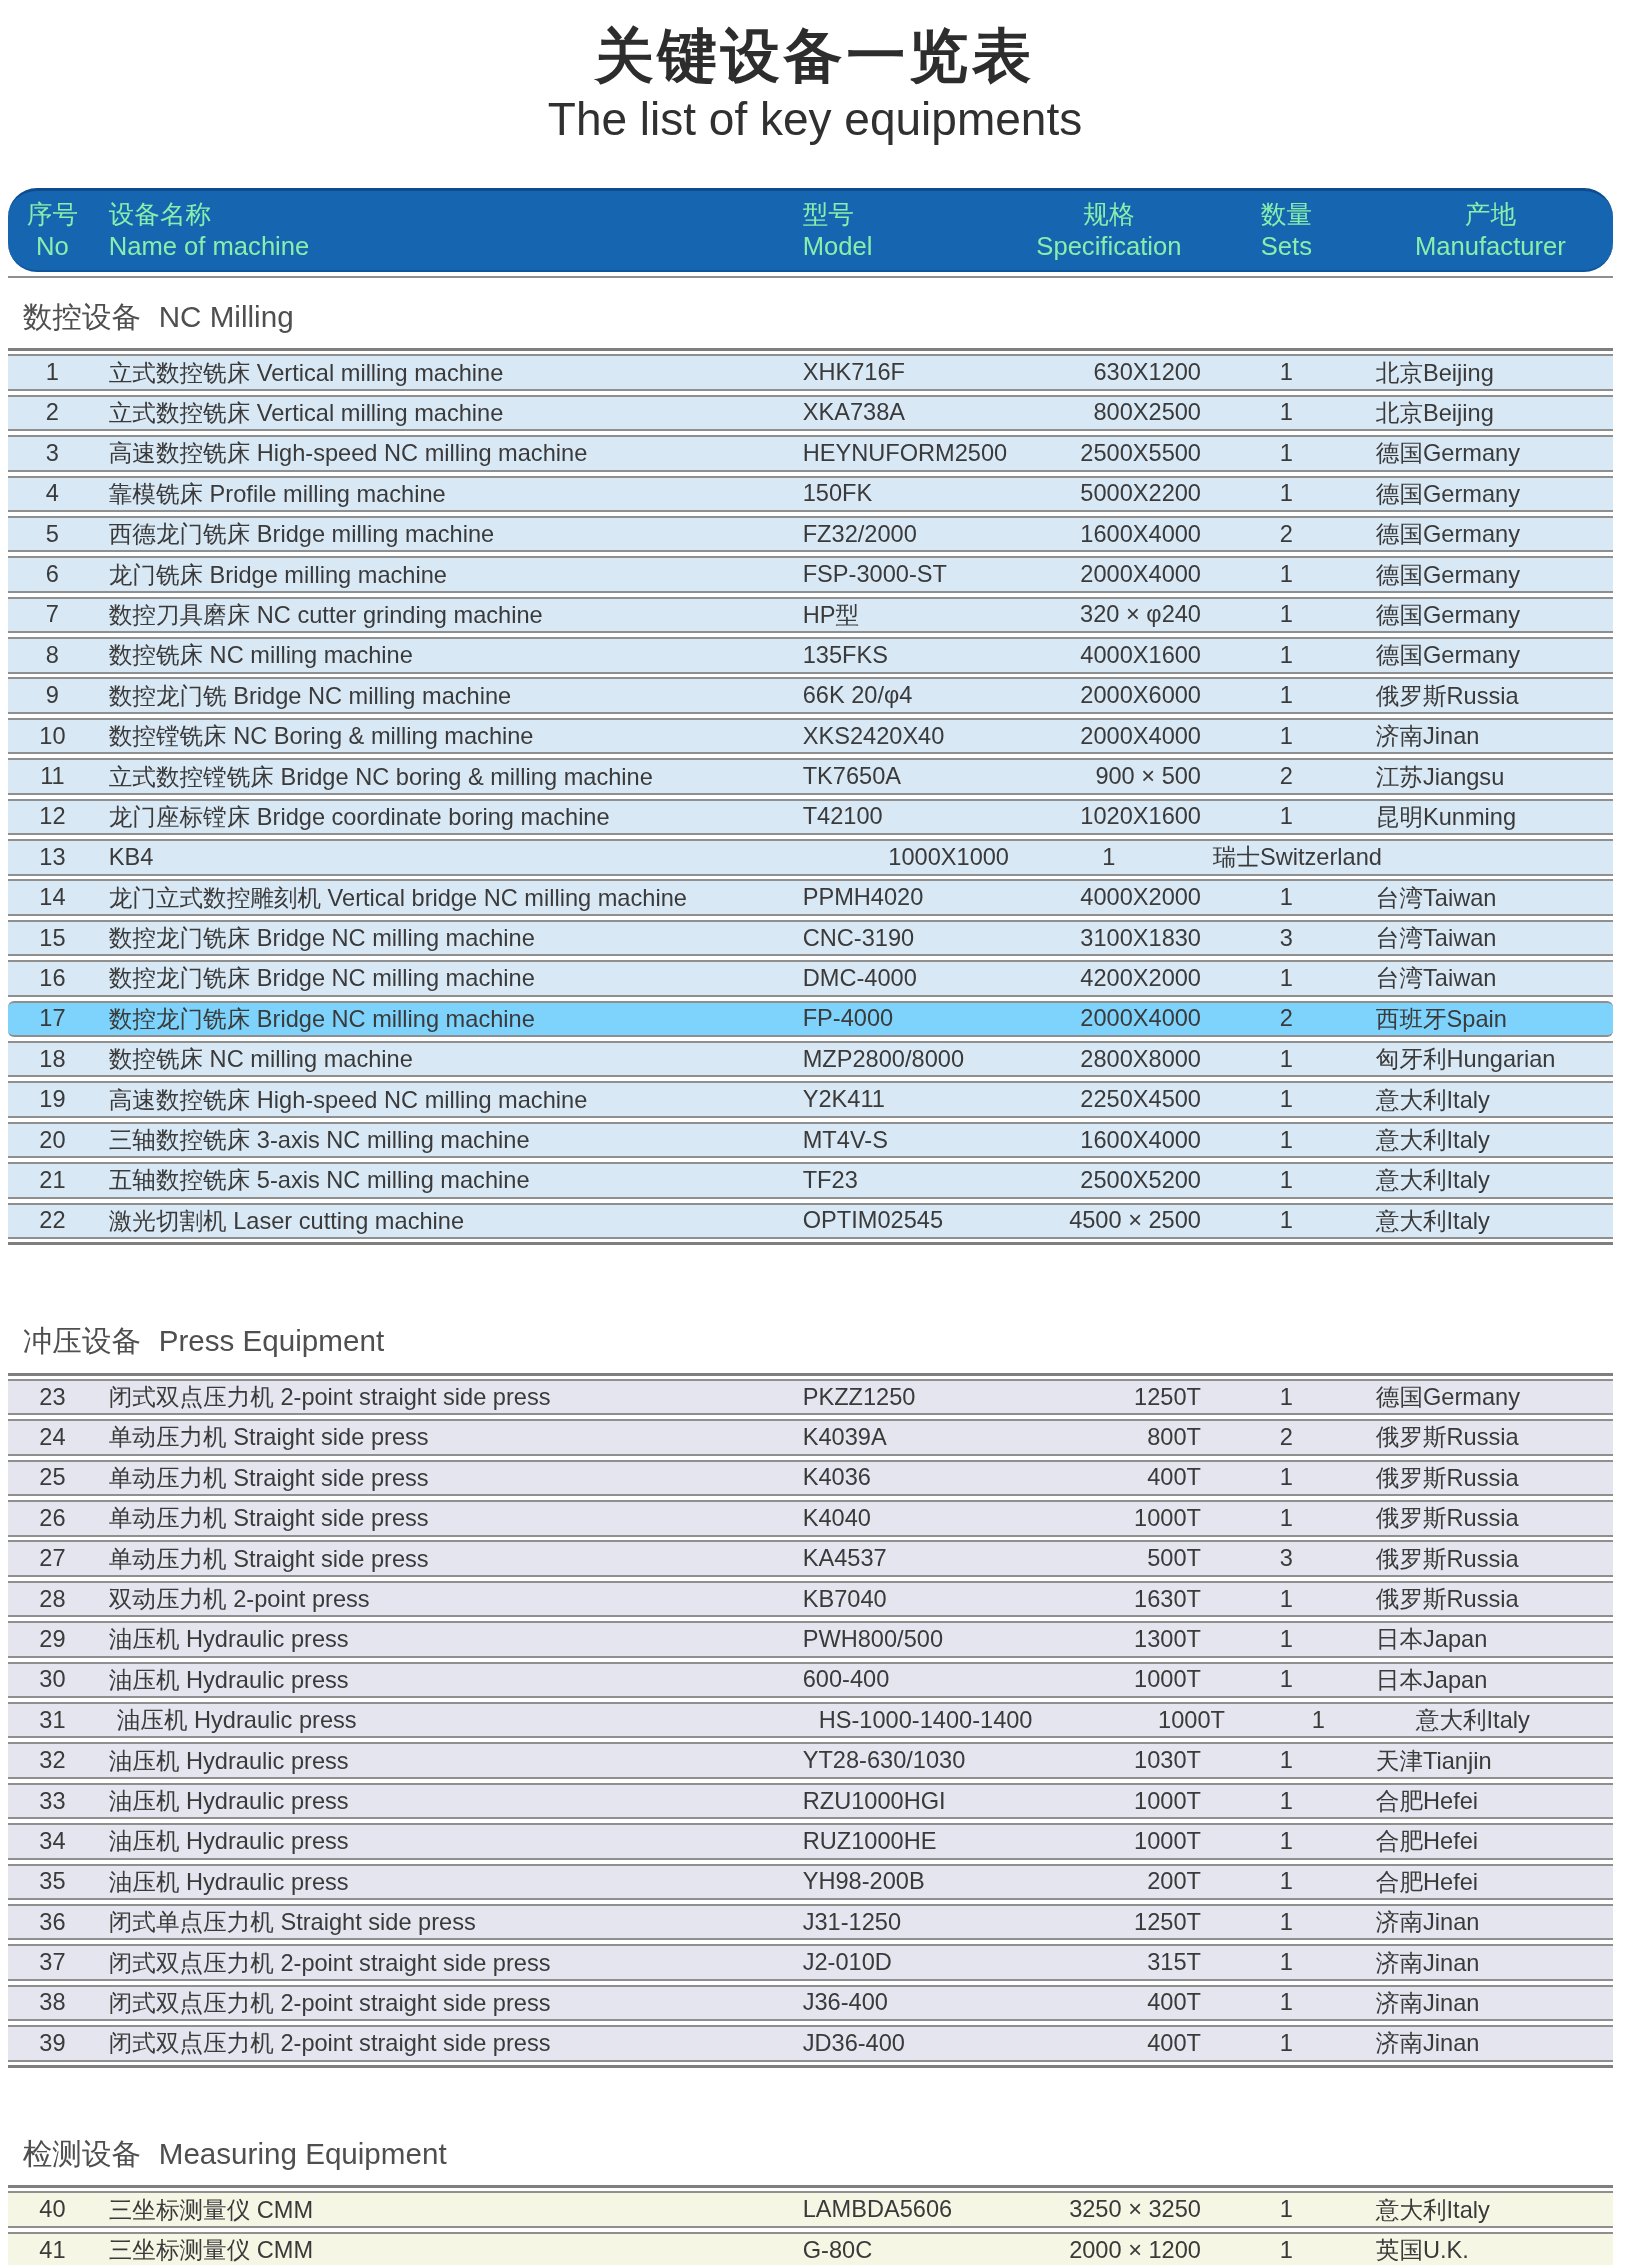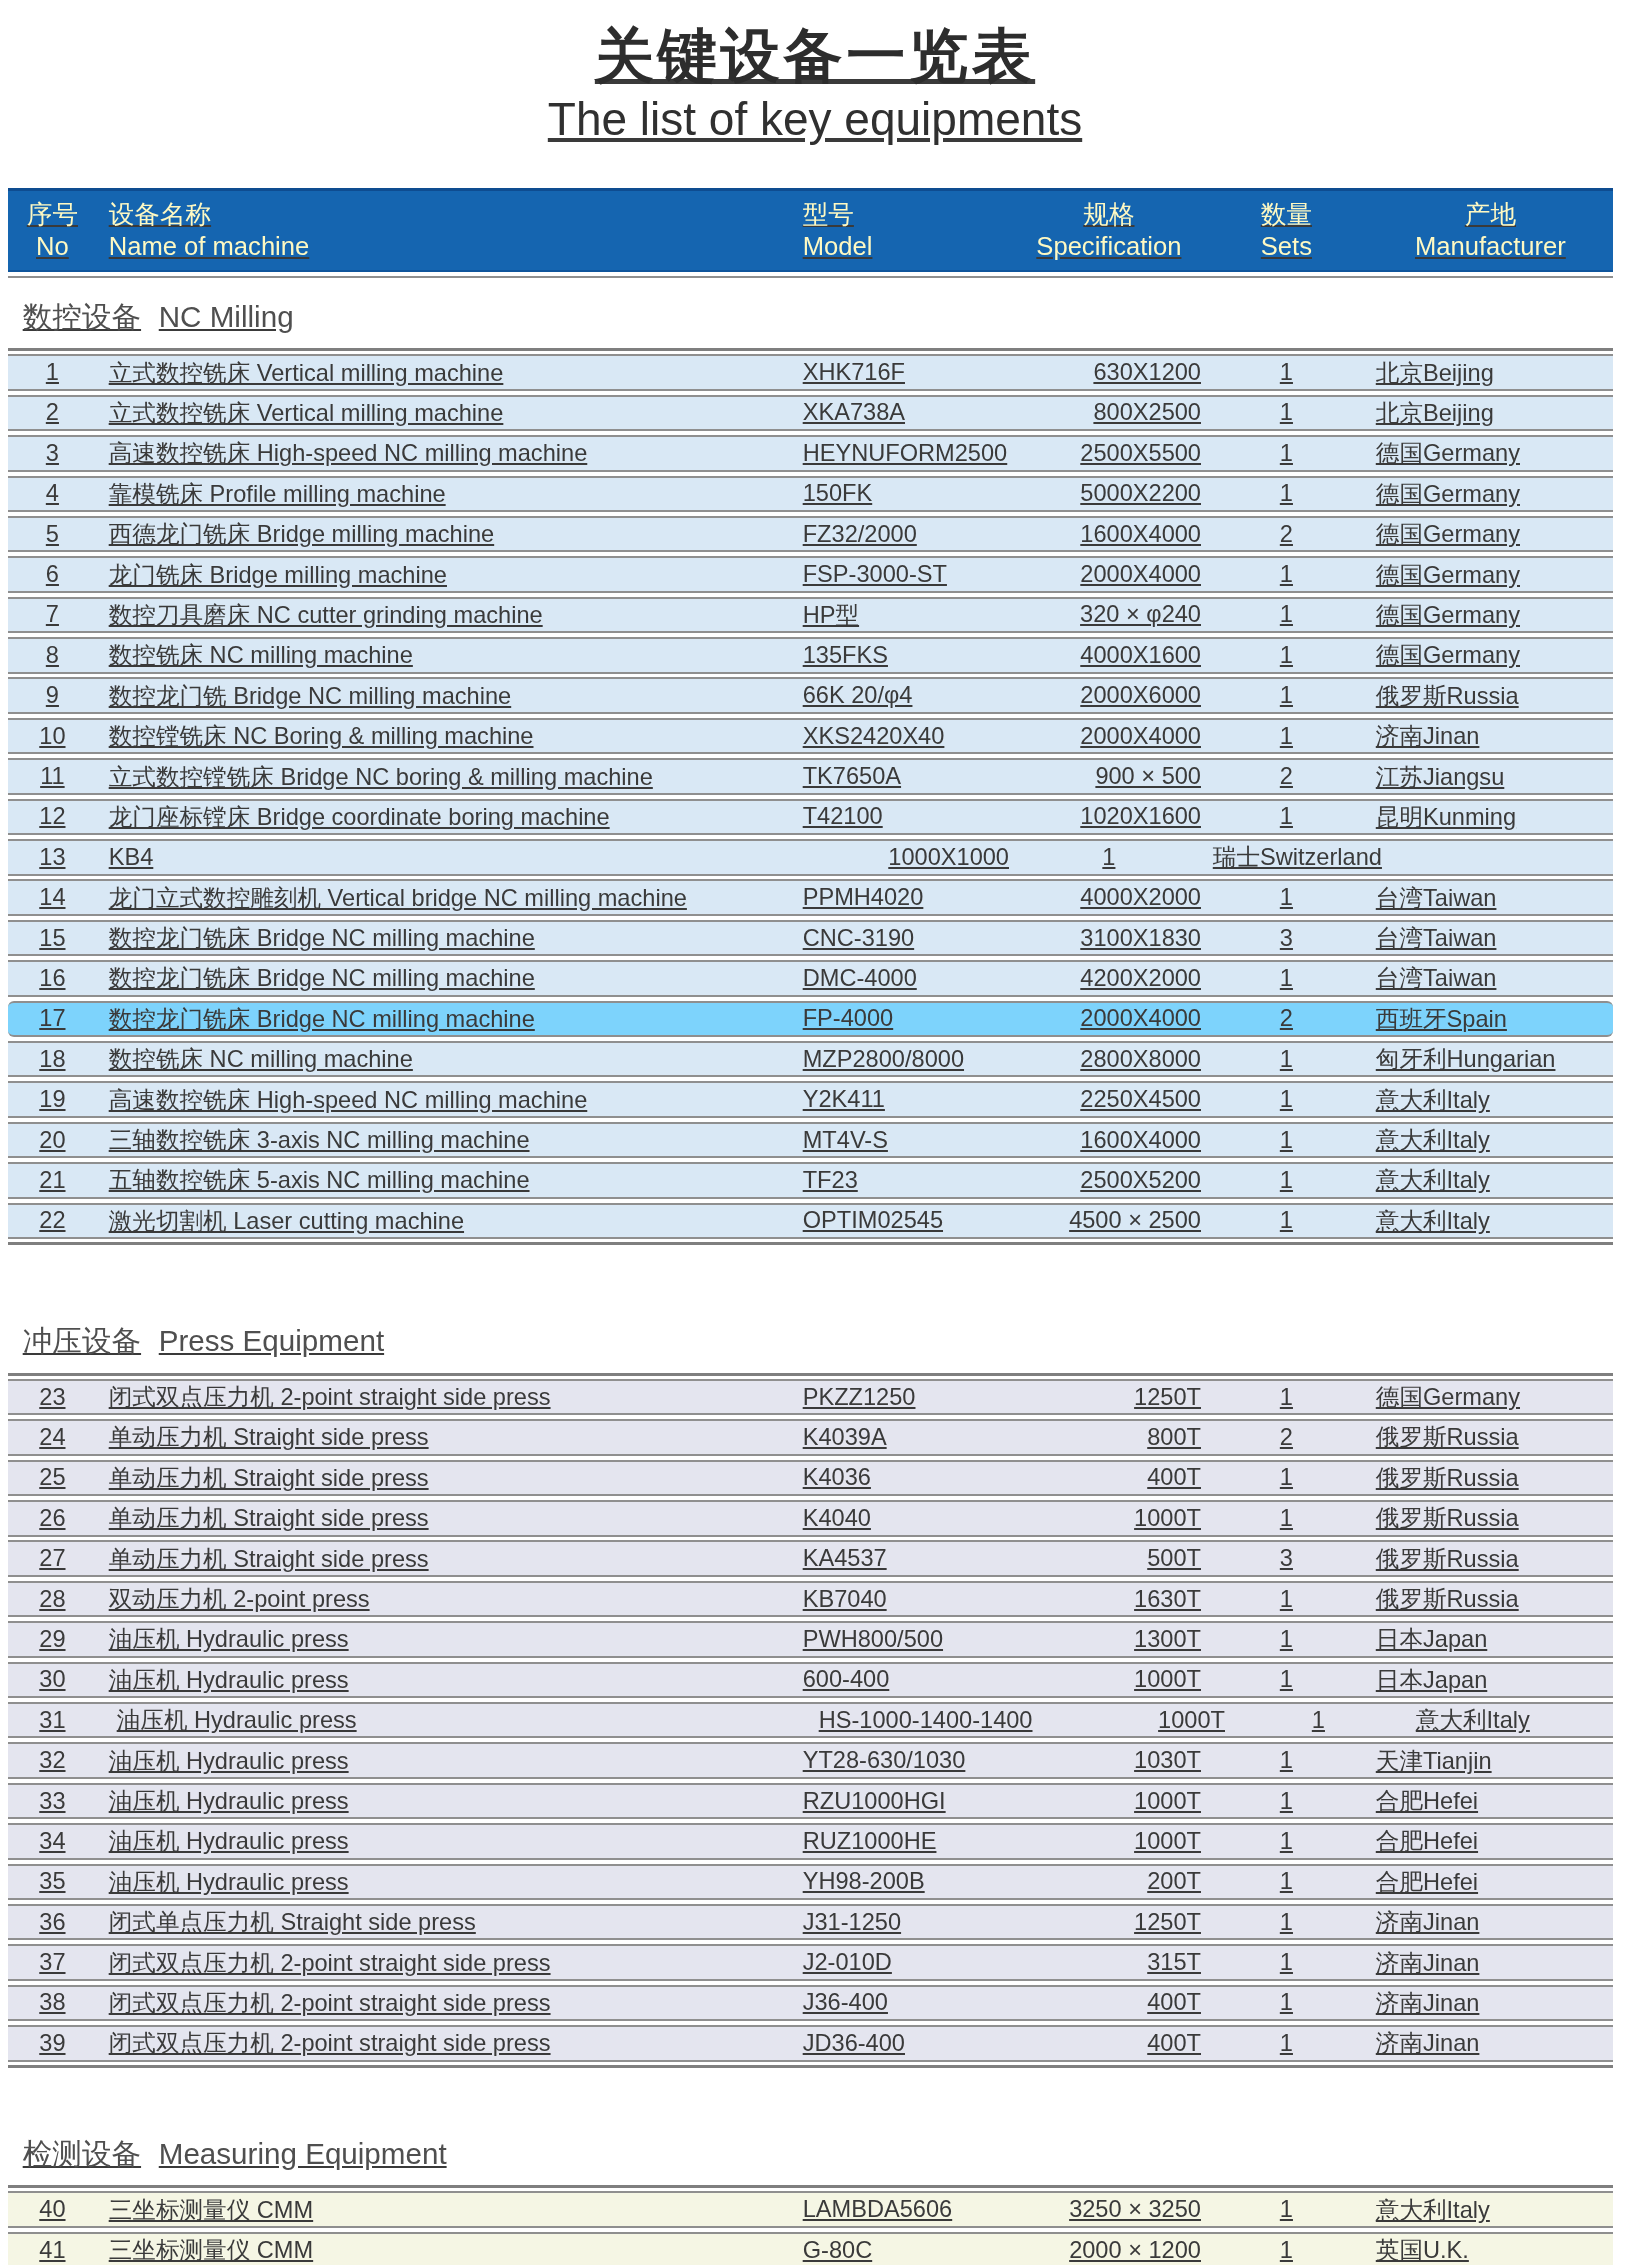--- a/index.html
+++ b/index.html
@@ -1,34 +1,35 @@
 <!DOCTYPE html>
 <html><head>
 <meta charset="utf-8">
 <style>
   html,body{margin:0;padding:0;background:#ffffff;}
   body{
     width:1630px;height:2266px;position:relative;
     font-family:"Liberation Sans","DejaVu Sans",sans-serif;
     color:#3a3a3a;overflow:hidden;
   }
-  .page{width:1630px;height:2266px;text-decoration:underline;}
+  .page{width:1630px;height:2266px;}
 
   .title-block{text-align:center;padding-top:23.6px;}
   .title-zh{font-size:59px;font-weight:bold;color:#2d2d2d;line-height:1.1;letter-spacing:3.9px;}
   .title-en{font-size:46px;font-weight:500;color:#303030;line-height:1.1;margin-top:5.9px;letter-spacing:0px;}
 
   .table-wrap{margin-left:7.9px;width:1605px;}
 
   .thead{
     margin-top:43px;
     display:grid;grid-template-columns:89px 694px 222px 192px 163px 1fr;
-    background:#1565b0;color:#fef9c3;height:79px;
+    background:#1565b0;color:#86efac;height:79px;
     border-top:3px solid #0e4c90;border-bottom:2px solid #0f559c;
     align-items:center;
+    border-radius:29px;
   }
   .hcell{display:flex;flex-direction:column;justify-content:center;font-size:25.6px;line-height:1.28;}
   .hc-no{align-items:center;text-align:center;}
   .hc-left{align-items:flex-start;padding-left:11.8px;}
   .hc-center{align-items:center;text-align:left;}
 
   .head-rule{height:2px;background:#8f8f8f;margin-top:3.9px;}
 
   .section-label{
     margin-left:14.8px;font-size:29.6px;color:#4f4f4f;line-height:33px;

